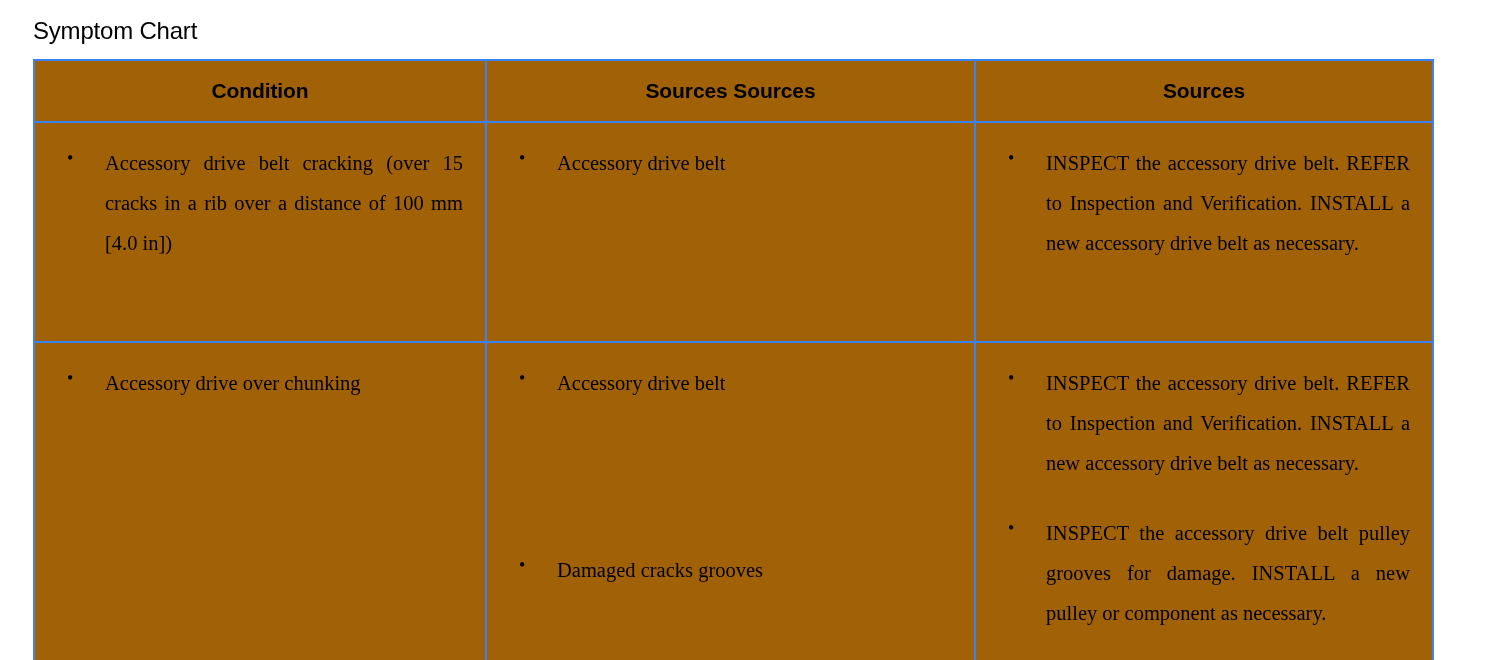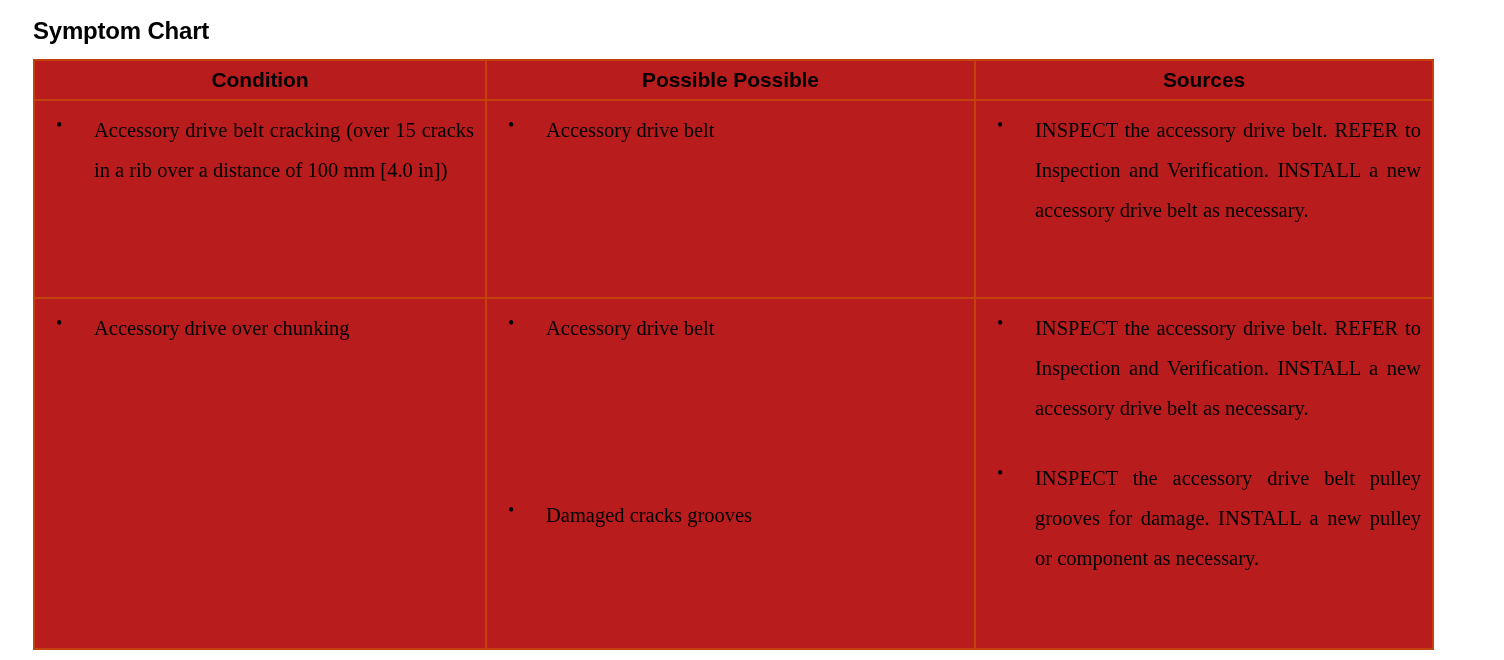--- a/index.html
+++ b/index.html
@@ -22,43 +22,43 @@
     top: 0;
     width: 1504px;
     height: 660px;
   }
 
   .doc-title {
     position: absolute;
     left: 33px;
     top: 17px;
     font-family: "Liberation Sans", "DejaVu Sans", sans-serif;
-    font-weight: bold;
+    font-weight: normal;
     font-size: 24px;
     line-height: 28px;
     letter-spacing: -0.2px;
     white-space: nowrap;
     text-align: center;
   }
 
   .symptom-table {
     position: absolute;
     left: 33px;
     top: 59px;
     width: 1399px;
     border-collapse: collapse;
     table-layout: fixed;
   }
 
   .symptom-table td,
   .symptom-table th {
-    border: 2px solid #c2410c;
-    padding: 1px;
+    border: 2px solid #3b82f6;
+    padding: 12px;
     vertical-align: top;
-    background: #b91c1c;
+    background: #a16207;
   }
 
   .col-condition { width: 452px; }
   .col-sources   { width: 489px; }
   .col-action    { width: 458px; }
 
   .symptom-table thead th {
     height: 36px;
     font-family: "Liberation Sans", "DejaVu Sans", sans-serif;
     font-weight: bold;
@@ -121,21 +121,21 @@
 
   <table class="symptom-table">
     <colgroup>
       <col class="col-condition">
       <col class="col-sources">
       <col class="col-action">
     </colgroup>
     <thead>
       <tr>
         <th>Condition</th>
-        <th>Possible Possible</th>
+        <th>Sources Sources</th>
         <th>Sources</th>
       </tr>
     </thead>
     <tbody>
 
       <tr class="row-1">
         <td>
           <div class="cell">
             <ul class="bullets">
               <li>

